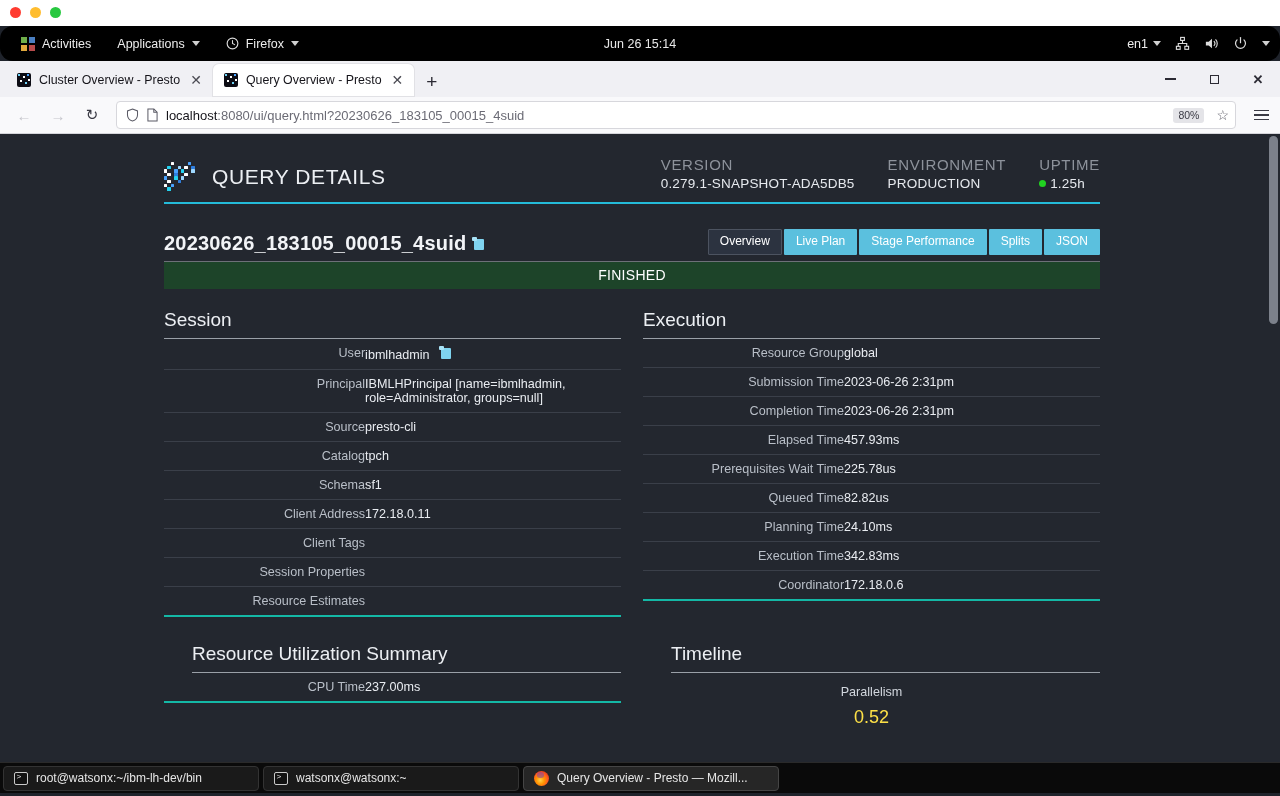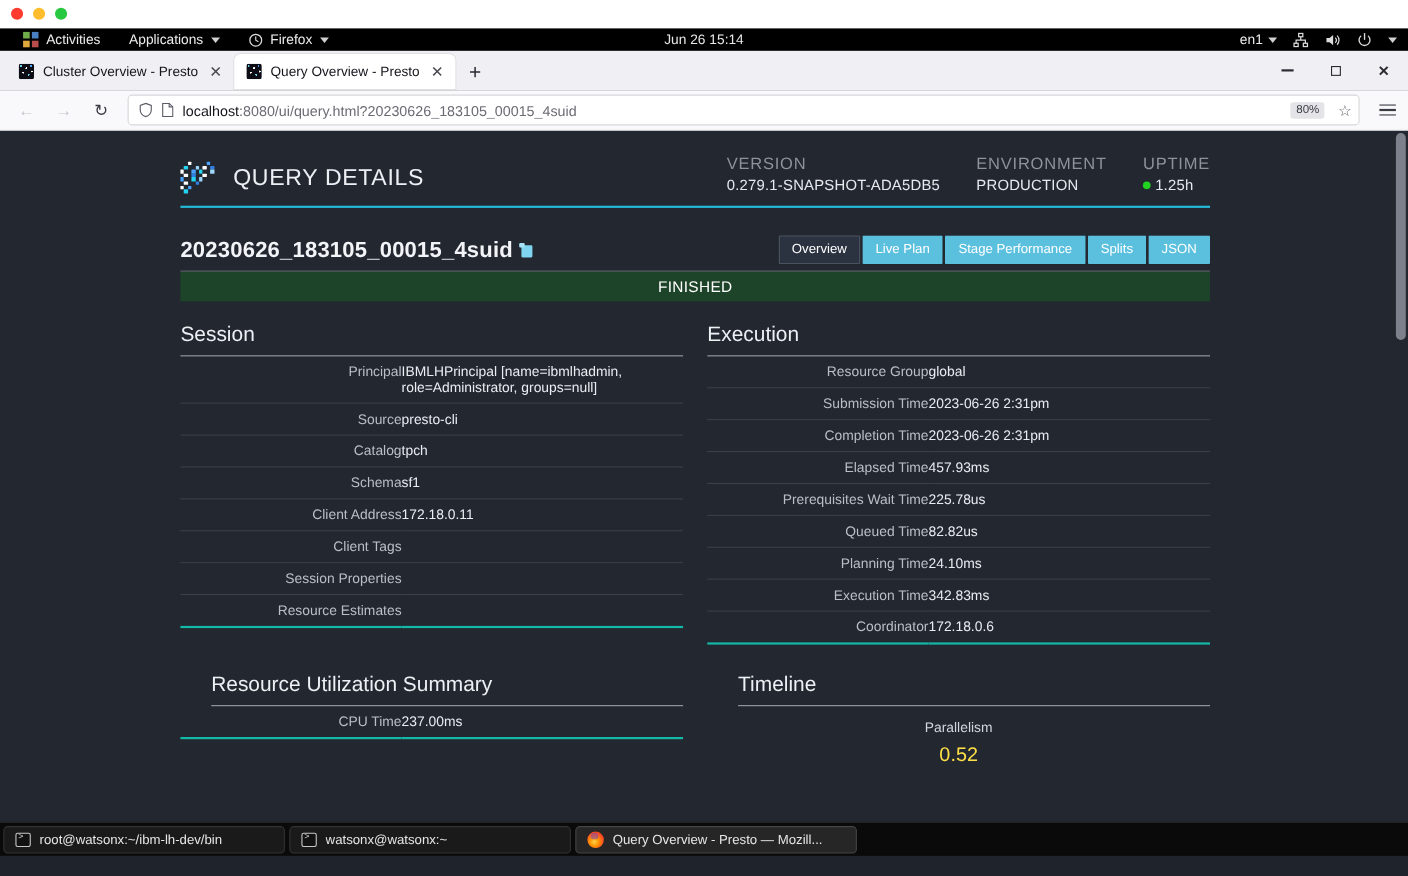--- a/index.html
+++ b/index.html
@@ -10,22 +10,22 @@
     -webkit-font-smoothing:antialiased;
   }
 
   
   .desktop-strip { height:26px; background:#ffffff; position:relative; }
   .win-dots { position:absolute; left:10px; top:7px; display:flex; gap:9px; }
   .win-dots i { width:11px; height:11px; border-radius:50%; display:block; }
   .dot-red{ background:#ff3b30; } .dot-yellow{ background:#ffbd2e; } .dot-green{ background:#28c840; }
 
   .gnome-bar {
-    height:20px; background:#000; color:#dfdfdf;
-    display:flex; align-items:center; font-size:12.5px; position:relative;
+    height:35px; background:#000; color:#dfdfdf;
+    display:flex; align-items:center; font-size:12.5px; position:relative;border-radius:13px;
   }
   .gnome-left { display:flex; align-items:center; gap:0px; padding-left:8px; }
   .gnome-item { display:flex; align-items:center; gap:7px; padding:0 13px; height:29px; }
   .gnome-label { font-size:12.5px; color:#ececec; }
   .caret { width:0;height:0;border-left:4px solid transparent;border-right:4px solid transparent;border-top:5px solid #d0d0d0; display:inline-block; }
   .gnome-center {
     position:absolute; left:0; right:0; text-align:center;
     font-size:12.5px; color:#e8e8e8; pointer-events:none;
   }
   .gnome-right { margin-left:auto; display:flex; align-items:center; gap:14px; padding-right:10px; }
@@ -369,20 +369,24 @@
       </div>
 
       <div class="state-bar">FINISHED</div>
 
       <div class="cols">
         <div class="col">
           <div class="sec-title">Session</div>
           <table class="info">
             <tbody>
               <tr>
+                  <td class="k">User</td>
+                  <td class="v"><span>ibmlhadmin</span><span class="copy-ico" style="margin-left:10px;"></span></td>
+                </tr>
+              <tr>
                   <td class="k">Principal</td>
                   <td class="v">IBMLHPrincipal [name=ibmlhadmin, role=Administrator, groups=null]</td>
                 </tr>
               <tr>
                   <td class="k">Source</td>
                   <td class="v">presto-cli</td>
                 </tr>
               <tr>
                   <td class="k">Catalog</td>
                   <td class="v">tpch</td>

